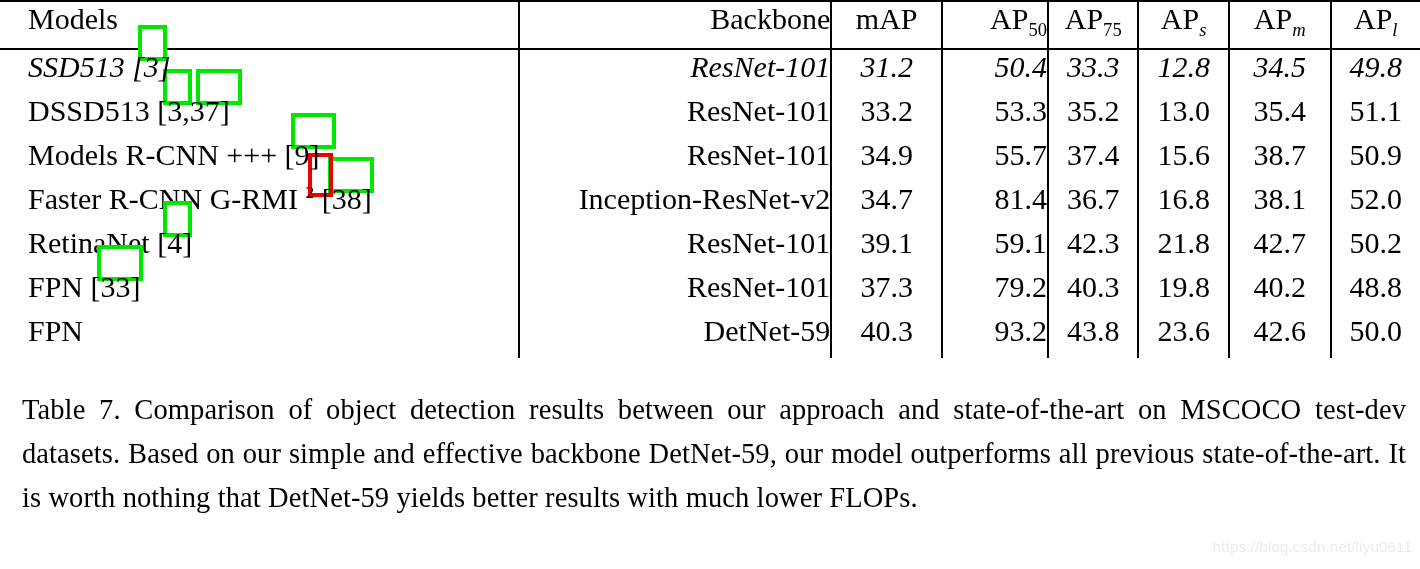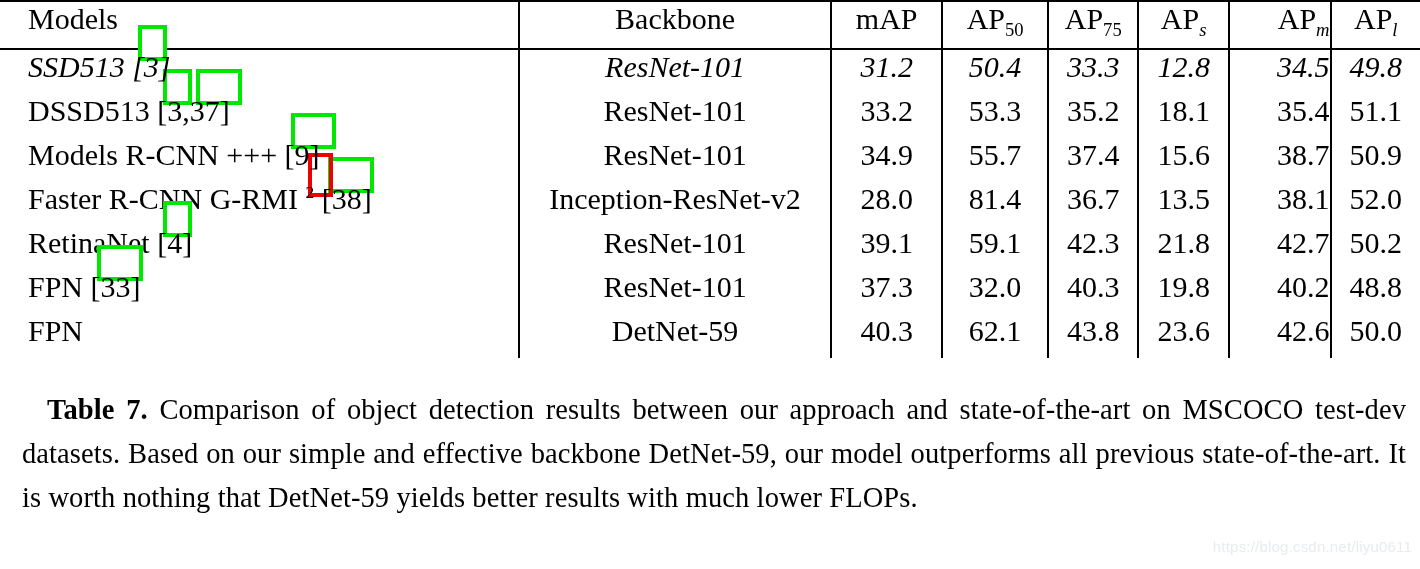--- a/index.html
+++ b/index.html
@@ -44,27 +44,27 @@
 
   
   .vsep { border-left: 2px solid #000; }
 
   tr.hdr td, tr.drow td {
     height: 44px;
   }
   tr.hdr td { height: 46px; }
 
   .c-models   { width: 505px; text-align: left;   padding-left: 28px !important; }
-  .c-backbone { width: 304px; text-align: center; }
+  .c-backbone { width: 304px; text-align: right; }
 
   .c-map  { width: 108px; text-align: center; }
-  .c-ap50 { width: 103px; text-align: center; }
+  .c-ap50 { width: 103px; text-align: right; }
   .c-ap75 { width: 88px; text-align: center; }
   .c-aps  { width: 88px;  text-align: center; }
-  .c-apm  { width: 99px;  text-align: right; }
+  .c-apm  { width: 99px;  text-align: center; }
   .c-apl  { width: 87px;  text-align: center; }
 
   .bold { font-weight: bold; }
 
   sub { font-size: 0.62em; }
   sub.ital { font-style: italic; }
 
   
   .cite {
     position: relative;
@@ -102,21 +102,21 @@
     position: absolute;
     left: 22px;
     top: 388px;
     width: 1384px;
     font-size: 28.5px;
     line-height: 44px;
     text-align: justify;
     text-justify: inter-word;
     letter-spacing: 0.1px;
   }
-  #caption .lbl { font-weight: bold; margin-left: 25px; }
+  #caption .lbl { font-weight: normal; }
 
   
   #watermark {
     position: absolute;
     right: 8px;
     top: 538px;
     font-family: "Liberation Sans", "DejaVu Sans", sans-serif;
     font-size: 15px;
     color: #e9ebee;
     letter-spacing: 0.2px;
@@ -173,21 +173,21 @@
       <span class="cite">
         <span class="gbox" style="left:6px; top:-25px; width:29px; height:36px;"></span>
         <span class="gbox" style="left:39px; top:-25px; width:46px; height:36px;"></span>
         <span class="brk">[</span><span class="num">3</span><span class="num">,</span><span class="num">37</span><span class="brk">]</span>
       </span>
     </td>
     <td class="c-backbone vsep">ResNet-101</td>
     <td class="c-map vsep">33.2</td>
     <td class="c-ap50 vsep">53.3</td>
     <td class="c-ap75 vsep">35.2</td>
-    <td class="c-aps vsep">18.1</td>
+    <td class="c-aps vsep">13.0</td>
     <td class="c-apm vsep">35.4</td>
     <td class="c-apl vsep">51.1</td>
   </tr>
 
   <tr class="drow">
     <td class="c-models">
       <span>Models R-CNN +++</span>
       <span class="cite">
         <span class="gbox" style="left:6px; top:-25px; width:45px; height:36px;"></span>
         <span class="brk">[</span><span class="num">9</span><span class="brk">]</span>
@@ -208,24 +208,24 @@
       <span class="cite">
         <span class="rbox" style="left:2px; top:-29px; width:25px; height:44px;"></span>
         <span class="fnmark">2</span>
       </span>
       <span class="cite">
         <span class="gbox" style="left:6px; top:-25px; width:46px; height:36px;"></span>
         <span class="brk">[</span><span class="num">38</span><span class="brk">]</span>
       </span>
     </td>
     <td class="c-backbone vsep">Inception-ResNet-v2</td>
-    <td class="c-map vsep">28.0</td>
+    <td class="c-map vsep">34.7</td>
     <td class="c-ap50 vsep">81.4</td>
     <td class="c-ap75 vsep">36.7</td>
-    <td class="c-aps vsep">13.5</td>
+    <td class="c-aps vsep">16.8</td>
     <td class="c-apm vsep">38.1</td>
     <td class="c-apl vsep">52.0</td>
   </tr>
 
   <tr class="drow">
     <td class="c-models">
       <span>RetinaNet</span>
       <span class="cite">
         <span class="gbox" style="left:6px; top:-25px; width:29px; height:36px;"></span>
         <span class="brk">[</span><span class="num">4</span><span class="brk">]</span>
@@ -243,34 +243,34 @@
   <tr class="drow">
     <td class="c-models">
       <span>FPN</span>
       <span class="cite">
         <span class="gbox" style="left:6px; top:-25px; width:46px; height:36px;"></span>
         <span class="brk">[</span><span class="num">33</span><span class="brk">]</span>
       </span>
     </td>
     <td class="c-backbone vsep">ResNet-101</td>
     <td class="c-map vsep">37.3</td>
-    <td class="c-ap50 vsep">32.0</td>
+    <td class="c-ap50 vsep">79.2</td>
     <td class="c-ap75 vsep">40.3</td>
     <td class="c-aps vsep">19.8</td>
     <td class="c-apm vsep">40.2</td>
     <td class="c-apl vsep">48.8</td>
   </tr>
 
   <tr class="drow">
     <td class="c-models">
       <span>FPN</span>
     </td>
     <td class="c-backbone vsep bold">DetNet-59</td>
     <td class="c-map vsep bold">40.3</td>
-    <td class="c-ap50 vsep">62.1</td>
+    <td class="c-ap50 vsep">93.2</td>
     <td class="c-ap75 vsep">43.8</td>
     <td class="c-aps vsep">23.6</td>
     <td class="c-apm vsep">42.6</td>
     <td class="c-apl vsep">50.0</td>
   </tr>
 </tbody>
   </table>
 
 <div id="caption"><span class="lbl">Table 7.</span><span> Comparison of object detection results between our approach and state-of-the-art on MSCOCO test-dev datasets. Based on our simple and effective backbone DetNet-59, our model outperforms all previous state-of-the-art. It is worth nothing that DetNet-59 yields better results with much lower FLOPs.</span></div>
 

